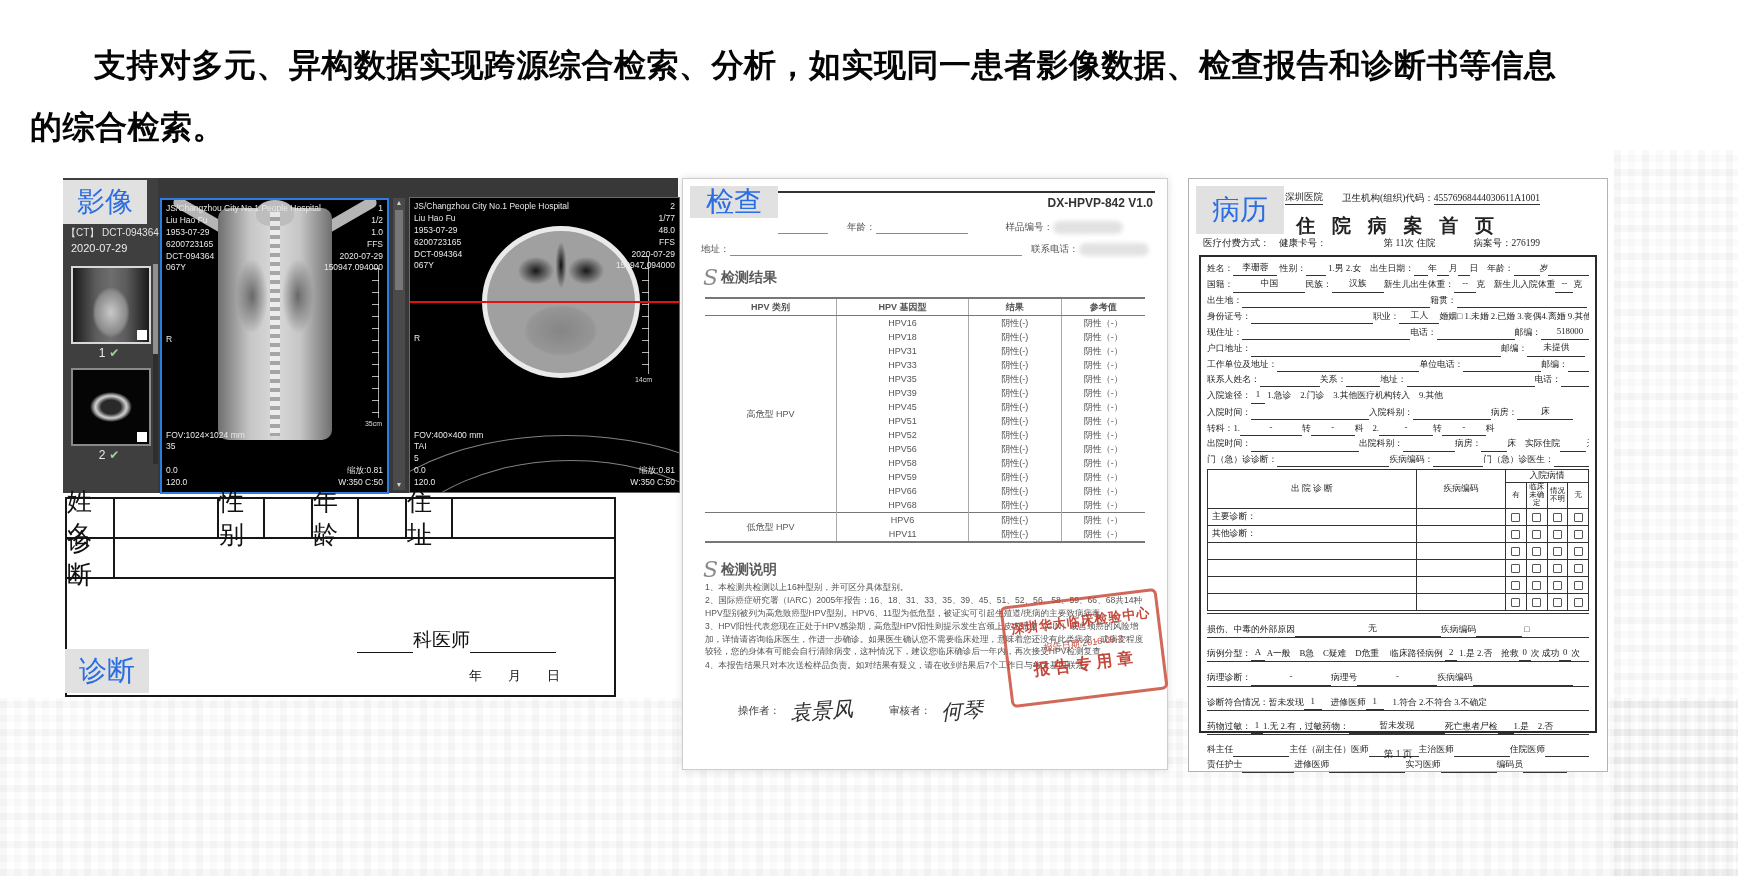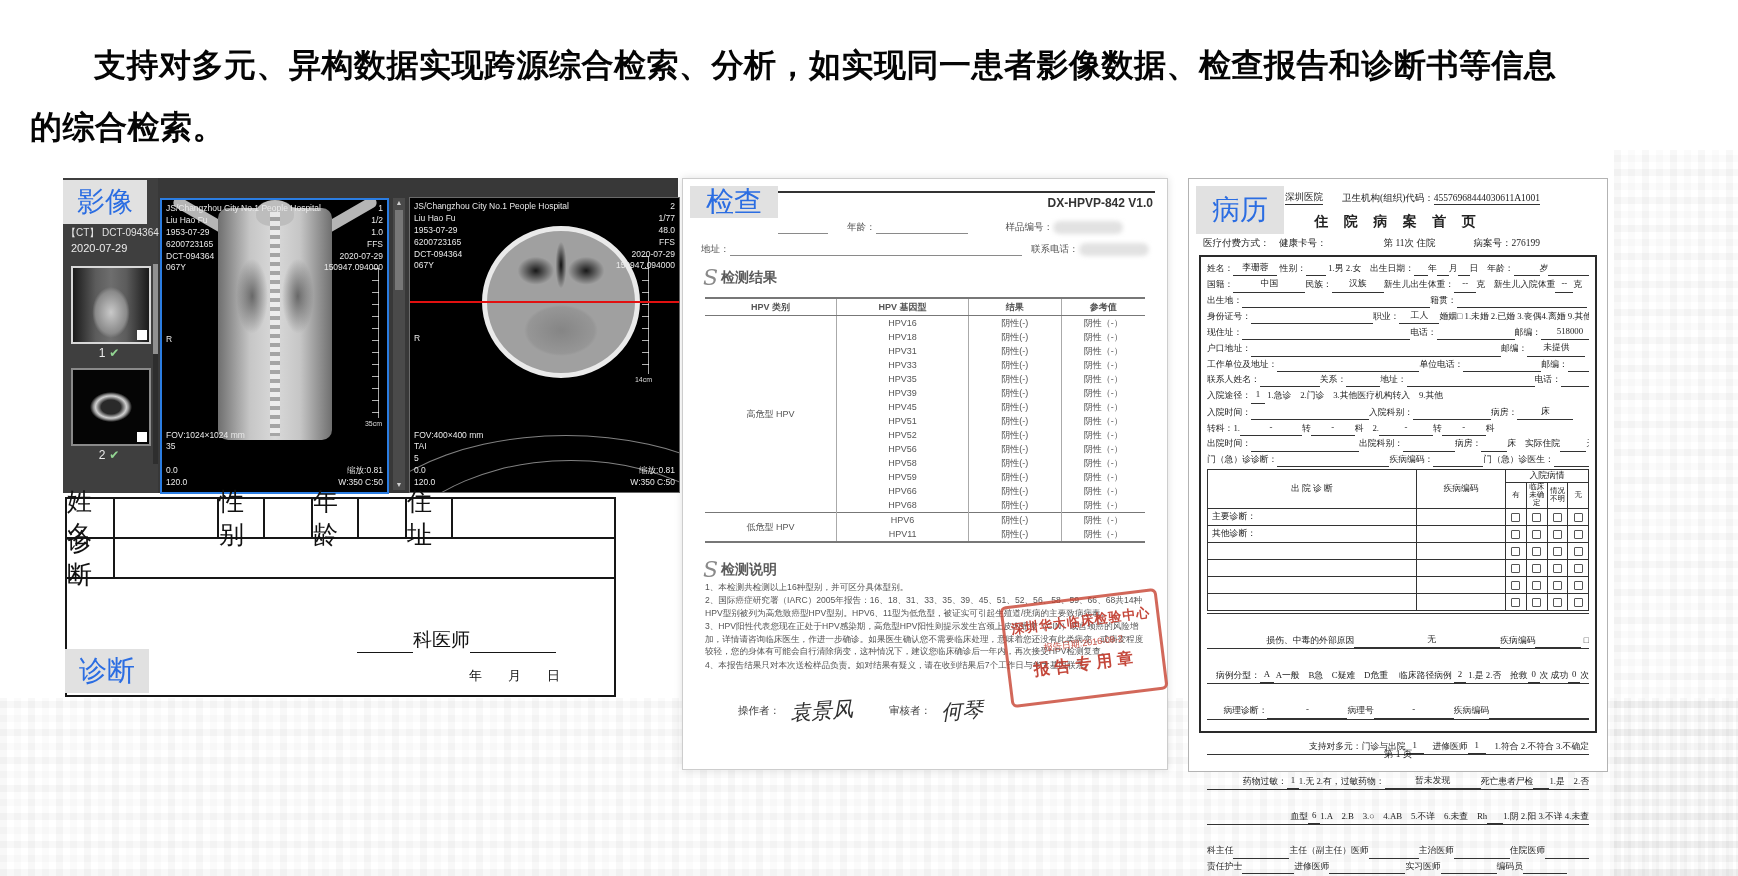--- a/index.html
+++ b/index.html
@@ -132,27 +132,27 @@
          padding-top:12px;opacity:.92;z-index:8;}
   .st1{font-size:13px;font-weight:700;letter-spacing:1px;}
   .st2{font-size:9px;margin-top:7px;}
   .st3{font-size:16px;font-weight:700;letter-spacing:5px;margin-top:4px;}
 
   
   .record{position:absolute;left:1188px;top:178px;width:418px;height:592px;background:#fff;
           border:1px solid #b3b3b3;font-family:"Liberation Serif",serif;color:#222;}
   .rec-head{position:absolute;left:96px;top:12px;font-size:9.5px;display:flex;align-items:flex-end;}
   .rec-head .useg{border-bottom-color:#333;}
-  .rec-title{position:absolute;left:0;right:0;top:34px;text-align:center;font-size:14px;font-weight:700;letter-spacing:6px;}
+  .rec-title{position:absolute;left:0;right:0;top:34px;text-align:center;font-size:19px;font-weight:700;letter-spacing:6px;}
   .rec-pay{position:absolute;left:14px;top:58px;font-size:9.5px;white-space:pre;}
   .rec-box{position:absolute;left:10px;top:76px;width:398px;height:478px;border:2px solid #2a2a2a;
            box-sizing:border-box;padding:3px 6px;}
   .rline{font-size:8.8px;line-height:15.3px;white-space:nowrap;overflow:hidden;display:flex;align-items:flex-end;}
   .rline .useg{border-bottom-color:#333;min-height:10px;}
-  .rline.bt{border-top:1px solid #333;padding-top:18px;justify-content:flex-end;}
+  .rline.bt{border-top:1px solid #333;padding-top:7px;}
   table.diag{width:100%;border-collapse:collapse;font-size:8.8px;margin:2px 0;table-layout:fixed;}
   table.diag th,table.diag td{border:1px solid #333;padding:0;text-align:center;font-weight:400;}
   table.diag th.sub{font-size:7.5px;white-space:pre-line;line-height:1.1;}
   table.diag td.lab{text-align:left;padding-left:4px;height:16px;}
   .cbx{display:inline-block;width:7px;height:7px;border:1px solid #555;border-radius:1px;vertical-align:middle;}
   .rec-foot{position:absolute;left:0;right:0;bottom:10px;text-align:center;font-size:9.5px;}
 </style>
 </head>
 <body>
 
@@ -640,41 +640,34 @@
           </div>
           <div class="rline bt">
             <span class="seg">病理诊断：</span>
             <span class="useg" style="min-width: 80px;">-</span>
             <span class="seg">病理号</span>
             <span class="useg" style="min-width: 80px;">-</span>
             <span class="seg">疾病编码</span>
             <span class="useg" style="min-width: 100px;"></span>
           </div>
           <div class="rline bt">
-            <span class="seg">支持对多元：门诊与出院</span>
+            <span class="seg">诊断符合情况：暂未发现</span>
             <span class="useg" style="min-width: 18px;">1</span>
             <span class="seg">　进修医师</span>
             <span class="useg" style="min-width: 18px;">1</span>
             <span class="seg">　1.符合 2.不符合 3.不确定</span>
           </div>
           <div class="rline bt">
             <span class="seg">药物过敏：</span>
             <span class="useg" style="min-width: 12px;">1</span>
             <span class="seg">1.无 2.有，过敏药物：</span>
             <span class="useg" style="min-width: 96px;">暂未发现</span>
             <span class="seg">死亡患者尸检</span>
             <span class="useg" style="min-width: 16px;"></span>
             <span class="seg">1.是　2.否</span>
-          </div>
-          <div class="rline bt">
-            <span class="seg">血型</span>
-            <span class="useg" style="min-width: 12px;">6</span>
-            <span class="seg">1.A　2.B　3.○　4.AB　5.不详　6.未查　Rh</span>
-            <span class="useg" style="min-width: 16px;"></span>
-            <span class="seg">1.阴 2.阳 3.不详 4.未查</span>
           </div>
           <div class="rline bt">
             <span class="seg">科主任</span>
             <span class="useg" style="min-width: 56px;"></span>
             <span class="seg">主任（副主任）医师</span>
             <span class="useg" style="min-width: 50px;"></span>
             <span class="seg">主治医师</span>
             <span class="useg" style="min-width: 56px;"></span>
             <span class="seg">住院医师</span>
             <span class="useg" style="min-width: 44px;"></span>

